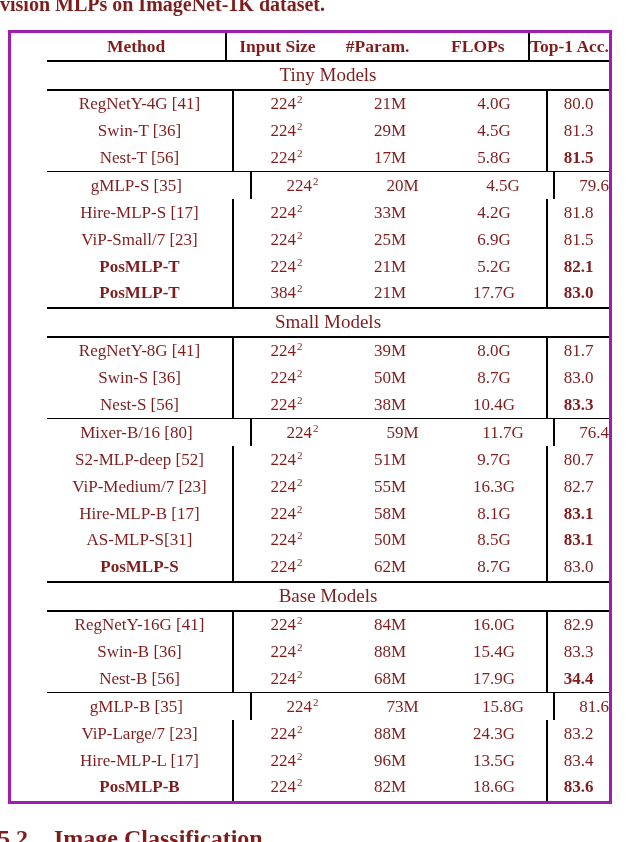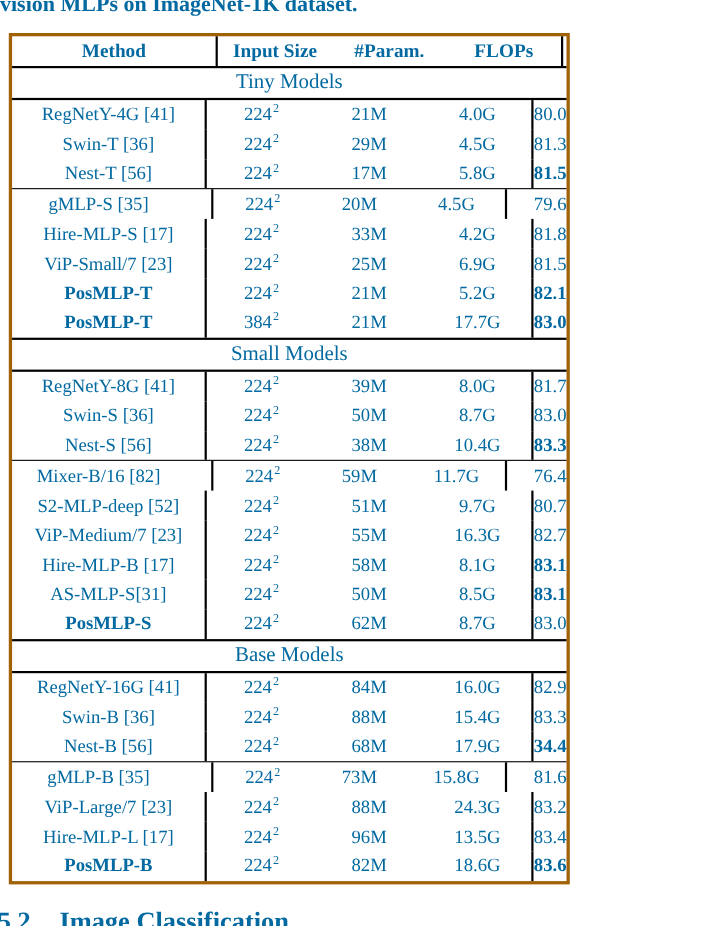--- a/index.html
+++ b/index.html
@@ -7,21 +7,21 @@
     padding: 0;
     background: #ffffff;
   }
   .page {
     position: relative;
     width: 640px;
     height: 842px;
     background: #ffffff;
     overflow: hidden;
     font-family: "Liberation Serif", "DejaVu Serif", serif;
-    color: #0369a1;
+    color: #7f1d1d;
   }
 
   
   .caption-clip {
     position: absolute;
     top: 0; left: 0;
     width: 640px;
     height: 16px;
     overflow: hidden;
   }
@@ -32,24 +32,25 @@
     font-size: 20px;
     font-weight: bold;
     white-space: nowrap;
   }
 
   
   .paper-table {
     position: absolute;
     top: 30px;
     left: 8px;
-    width: 510px;
-    border: 3px solid #a16207;
+    width: 604px;
+    border: 3px solid #a21caf;
     box-sizing: border-box;
     background: #fff;
+    padding-left: 36px;
   }
   .row {
     display: flex;
     align-items: center;
     height: 26.9px;
     box-sizing: content-box;
   }
   .cell {
     display: flex;
     align-items: center;
@@ -122,20 +123,21 @@
   </div>
 
   <div class="paper-table">
     <div class="row header-row">
       <div class="cell method-col">Method</div>
       <div class="mid-group">
         <div class="cell sub">Input Size</div>
         <div class="cell sub">#Param.</div>
         <div class="cell sub">FLOPs</div>
       </div>
+      <div class="cell top1-col">Top-1 Acc.</div>
     </div>
     <div id="table-body">
         <div class="row section-row first-section">Tiny Models</div>
         <div class="row data-row">
           <div class="cell method-col">RegNetY-4G [41]</div>
           <div class="mid-group">
             <div class="cell sub">
               <span>224</span>
               <sup>2</sup>
             </div>
@@ -259,21 +261,21 @@
             <div class="cell sub">
               <span>224</span>
               <sup>2</sup>
             </div>
             <div class="cell sub">38M</div>
             <div class="cell sub">10.4G</div>
           </div>
           <div class="cell top1-col b">83.3</div>
         </div>
         <div class="row data-row group-start">
-          <div class="cell method-col">Mixer-B/16 [82]</div>
+          <div class="cell method-col">Mixer-B/16 [80]</div>
           <div class="mid-group">
             <div class="cell sub">
               <span>224</span>
               <sup>2</sup>
             </div>
             <div class="cell sub">59M</div>
             <div class="cell sub">11.7G</div>
           </div>
           <div class="cell top1-col">76.4</div>
         </div>

